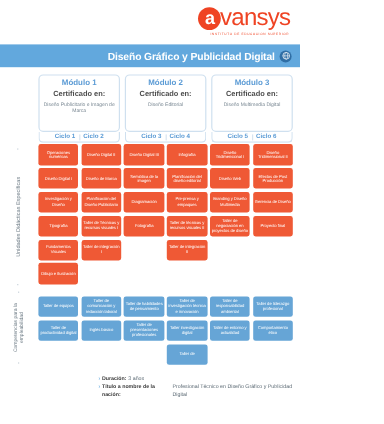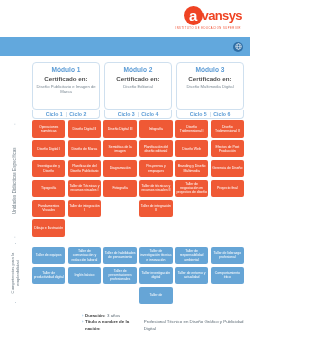--- a/index.html
+++ b/index.html
@@ -18,21 +18,21 @@
   }
   .logo-row{display:flex;align-items:center;}
   .logo-mark{
     width:19px;height:19px;border-radius:50%;
     background:#ef4323;color:#ffffff;
     font-size:15px;font-weight:bold;line-height:19px;
     text-align:center;letter-spacing:-0.5px;
     margin-right:-1px;
   }
   .logo-text{
-    font-size:13px;font-weight:bold;color:#ef4323;
+    font-size:20px;font-weight:normal;color:#ef4323;
     letter-spacing:-0.6px;line-height:19px;
   }
   .logo-sub{
     font-size:2.6px;color:#ef4323;letter-spacing:0.55px;
     margin-top:2px;margin-right:1px;text-transform:uppercase;
   }
   
   .header-bar{
     position:absolute;left:0;top:37px;width:250px;height:19px;
     background:#62a8dd;display:flex;align-items:center;
@@ -123,20 +123,21 @@
 
 <div class="logo-wrap">
   <div class="logo-row">
     <span class="logo-mark">a</span>
     <span class="logo-text">vansys</span>
   </div>
   <div class="logo-sub">INSTITUTO DE EDUCACION SUPERIOR</div>
 </div>
 
 <div class="header-bar">
+  <span class="header-title">Diseño Gráfico y Publicidad Digital</span>
   <span class="header-badge">
     <svg width="7" height="7" viewBox="0 0 16 16" aria-hidden="true">
       <circle cx="8" cy="8" r="6.4" fill="none" stroke="#ffffff" stroke-width="1.4"></circle>
       <ellipse cx="8" cy="8" rx="2.8" ry="6.4" fill="none" stroke="#ffffff" stroke-width="1.1"></ellipse>
       <line x1="1.6" y1="8" x2="14.4" y2="8" stroke="#ffffff" stroke-width="1.1"></line>
     </svg>
   </span>
 </div>
 
 <div class="modules">

